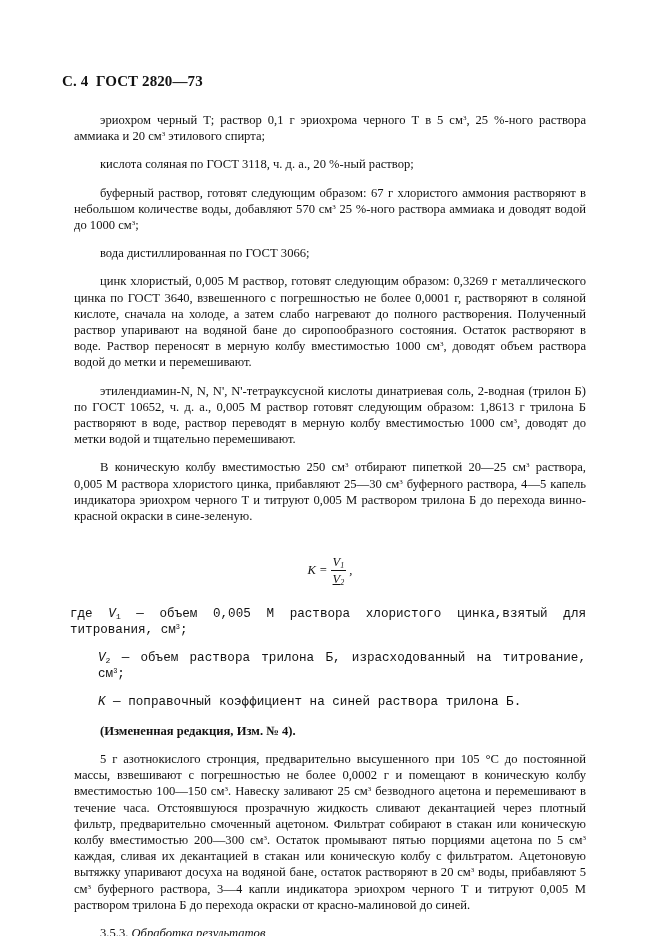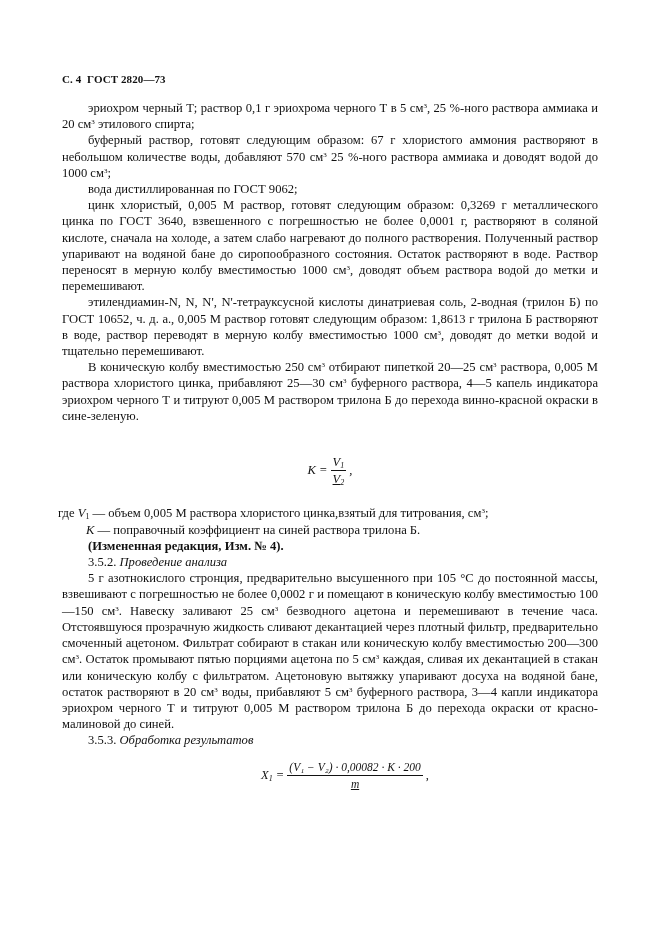--- a/index.html
+++ b/index.html
@@ -1,60 +1,61 @@
 <!DOCTYPE html>
 <html><head>
 <meta charset="utf-8">
 <style>
   html, body { margin:0; padding:0; background:#ffffff; }
   body { width:661px; height:936px; position:relative; overflow:hidden;
          font-family:"Liberation Serif", "DejaVu Serif", serif; color:#111; }
-  .header { position:absolute; left:62px; top:73px; font-weight:bold; font-size:11px; letter-spacing:0.1px;text-align:right; }
+  .header { position:absolute; left:62px; top:73px; font-weight:bold; font-size:15px; letter-spacing:0.1px;text-align:right; }
   .body-text { position:absolute; left:62px; top:100px; width:536px; font-size:12.6px; line-height:16.2px; text-align:justify; }
-  p { margin:0; }
+  p { margin:12px; }
   .ind { text-indent:26px; }
   .bold { font-weight:bold; }
   .ital { font-style:italic; }
   sup { font-size:7px; vertical-align:4px; line-height:0; }
   sub { font-size:8px; vertical-align:-2px; line-height:0; }
   .formula { text-align:center; margin:22px 0 14px 0; font-style:italic; font-size:12.5px; }
   .frac { display:inline-block; vertical-align:middle; text-align:center; }
   .frac .num { display:block; border-bottom:1px solid #111; padding:0 2px; }
   .frac .den { display:block; padding:0 2px;text-decoration:underline; }
-  .legend { position:relative; }
+  .legend { position:relative;font-family:Liberation Mono, monospace; }
 </style>
 </head>
 <body>
 
 <div class="header">
   <span>С. 4</span>&nbsp;
   <span>ГОСТ 2820—73</span>
 </div>
 
 <div class="body-text">
   <p class="ind"><span>эриохром черный Т; раствор 0,1 г эриохрома черного Т в 5 см</span><sup>3</sup><span>,  25 %-ного раствора аммиака и 20 см</span><sup>3</sup><span>  этилового спирта;</span></p>
+  <p class="ind">кислота соляная по ГОСТ 3118, ч. д. а., 20 %-ный раствор;</p>
   <p class="ind"><span>буферный раствор, готовят следующим образом: 67 г хлористого аммония растворяют в небольшом количестве воды, добавляют 570 см</span><sup>3</sup><span> 25 %-ного  раствора  аммиака  и  доводят водой до 1000 см</span><sup>3</sup><span>;</span></p>
-  <p class="ind">вода дистиллированная по ГОСТ 9062;</p>
+  <p class="ind">вода дистиллированная по ГОСТ 3066;</p>
   <p class="ind"><span>цинк хлористый, 0,005 М раствор, готовят следующим образом: 0,3269 г металлического цинка по ГОСТ 3640, взвешенного с погрешностью не более 0,0001 г, растворяют в соляной кислоте, сначала на холоде, а затем слабо нагревают до полного растворения. Полученный раствор упаривают на водяной бане до сиропообразного состояния. Остаток растворяют в воде. Раствор переносят в мерную колбу вместимостью 1000 см</span><sup>3</sup><span>, доводят объем раствора водой до метки и перемешивают.</span></p>
   <p class="ind"><span>этилендиамин-N, N, N', N'-тетрауксусной кислоты динатриевая соль, 2-водная (трилон Б) по ГОСТ 10652, ч. д. а., 0,005 М раствор готовят следующим образом: 1,8613 г трилона Б растворяют в воде, раствор переводят в мерную колбу вместимостью 1000 см</span><sup>3</sup><span>, доводят до метки водой и тщательно перемешивают.</span></p>
 
   <p class="ind"><span>В  коническую колбу вместимостью 250 см</span><sup>3</sup><span> отбирают пипеткой 20—25 см</span><sup>3</sup><span> раствора, 0,005 М раствора хлористого цинка, прибавляют 25—30 см</span><sup>3</sup><span>  буферного раствора, 4—5 капель индикатора эриохром черного Т и титруют 0,005 М раствором трилона Б до перехода винно-красной окраски в сине-зеленую.</span></p>
 
   <div class="formula" style="margin-top:30px;margin-bottom:18px;">
     <span>K =</span>
     <span class="frac"><span class="num"><span>V</span><sub>1</sub></span><span class="den"><span>V</span><sub>2</sub></span></span><span style="font-style:normal"> ,</span>
   </div>
 
   <div class="legend" style="margin-left:-4px;">
     <p><span>где </span><i>V</i><sub>1</sub><span> — объем 0,005 М раствора хлористого цинка,взятый для титрования, см</span><sup>3</sup><span>;</span></p>
+    <p style="padding-left:28px;"><i>V</i><sub>2</sub><span> — объем раствора трилона Б, израсходованный на титрование, см</span><sup>3</sup><span>;</span></p>
     <p style="padding-left:28px;"><i>K</i><span> — поправочный коэффициент на синей раствора трилона Б.</span></p>
   </div>
 
   <p class="ind bold">(Измененная редакция, Изм. № 4).</p>
-  <p class="ind"><span>3.5.2. </span><span class="ital">Проведение анализа</span></p>
   <p class="ind"><span>5 г азотнокислого стронция, предварительно высушенного при 105 °С до постоянной массы, взвешивают с погрешностью  не более 0,0002 г и помещают в коническую колбу вместимостью 100—150 см</span><sup>3</sup><span>. Навеску заливают 25 см</span><sup>3</sup><span>  безводного ацетона и перемешивают в течение часа. Отстоявшуюся прозрачную жидкость сливают декантацией через плотный фильтр, предварительно смоченный ацетоном. Фильтрат собирают в стакан или коническую колбу вместимостью 200—300 см</span><sup>3</sup><span>. Остаток промывают пятью порциями ацетона по 5 см</span><sup>3</sup><span>  каждая, сливая их декантацией в стакан или коническую колбу с фильтратом. Ацетоновую вытяжку упаривают досуха на водяной бане, остаток растворяют в 20 см</span><sup>3</sup><span> воды, прибавляют 5 см</span><sup>3</sup><span> буферного раствора, 3—4 капли индикатора эриохром черного Т и титруют 0,005 М раствором трилона Б до перехода окраски от красно-малиновой до синей.</span></p>
   <p class="ind"><span>3.5.3. </span><span class="ital">Обработка результатов</span></p>
 
   <div class="formula" style="margin-top:10px;margin-bottom:22px;padding-left:30px;">
     <span>X</span><sub>1</sub><span> = </span>
     <span class="frac" style="font-size:11.5px;"><span class="num">(V₁ − V₂) · 0,00082 · K · 200</span><span class="den">m</span></span><span style="font-style:normal"> ,</span>
   </div>
 
 </div>
 

